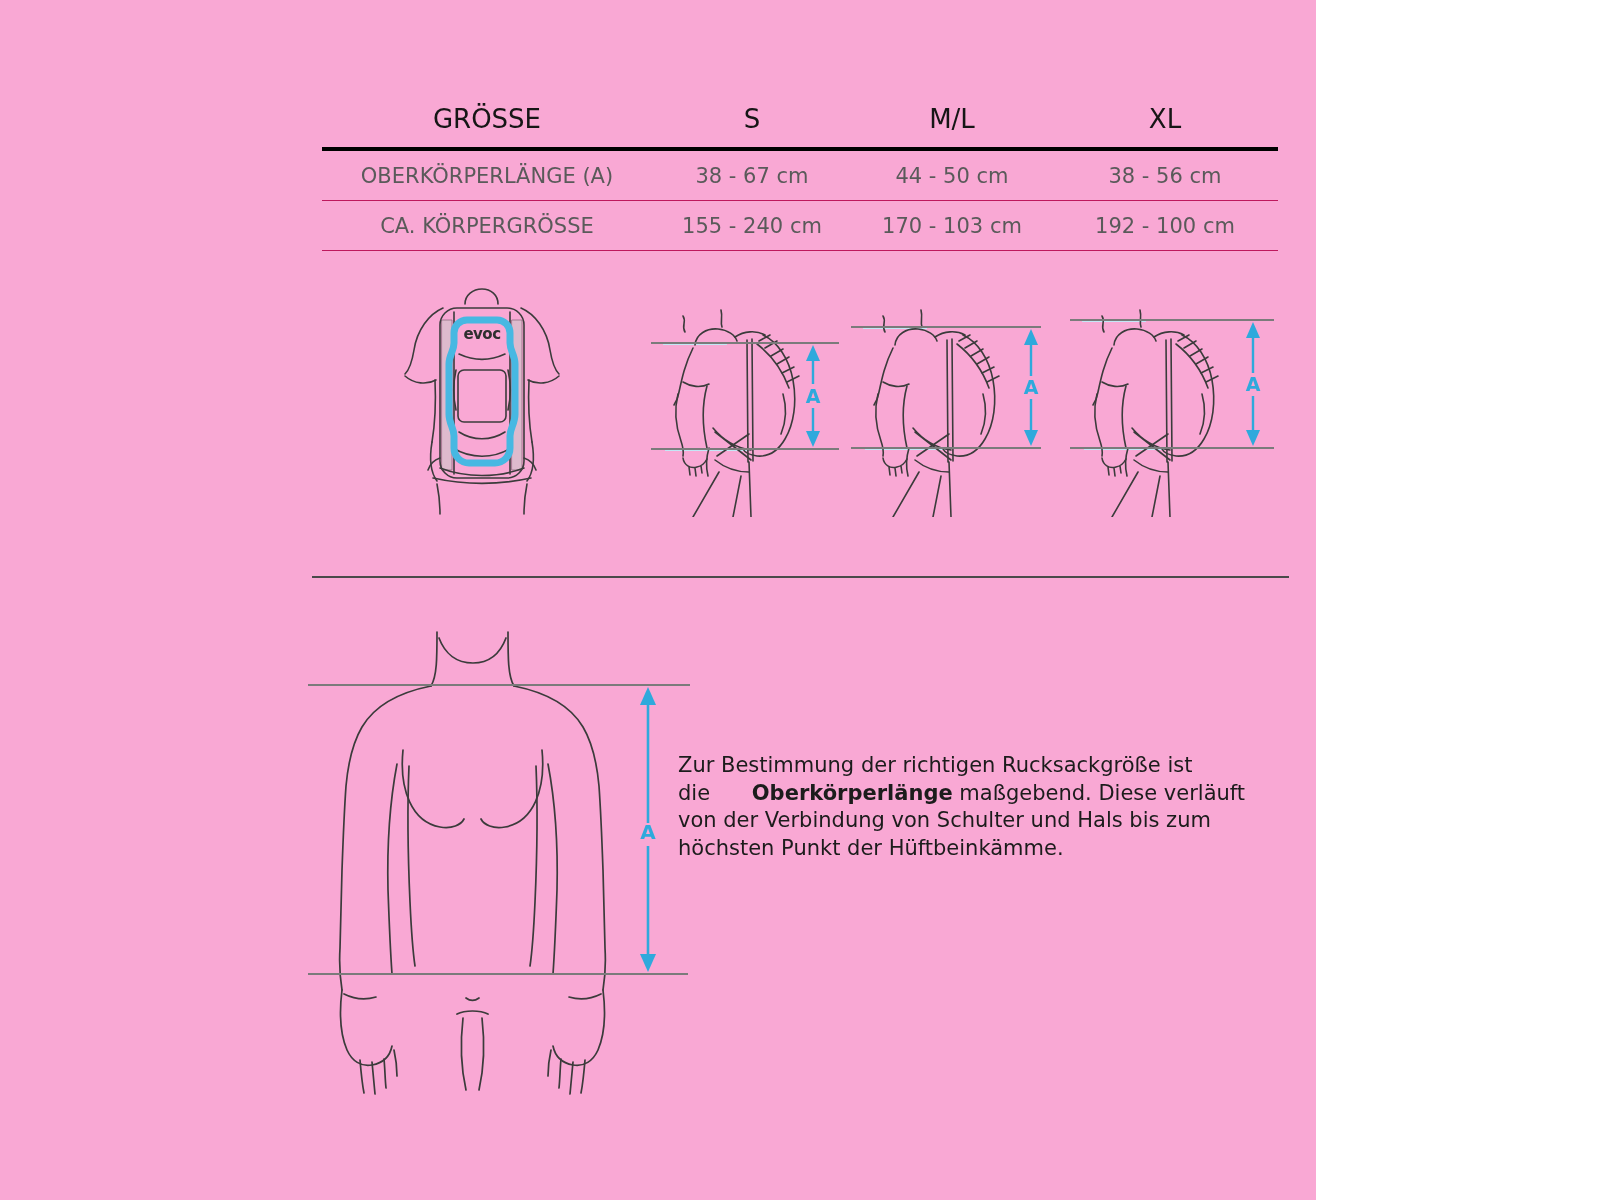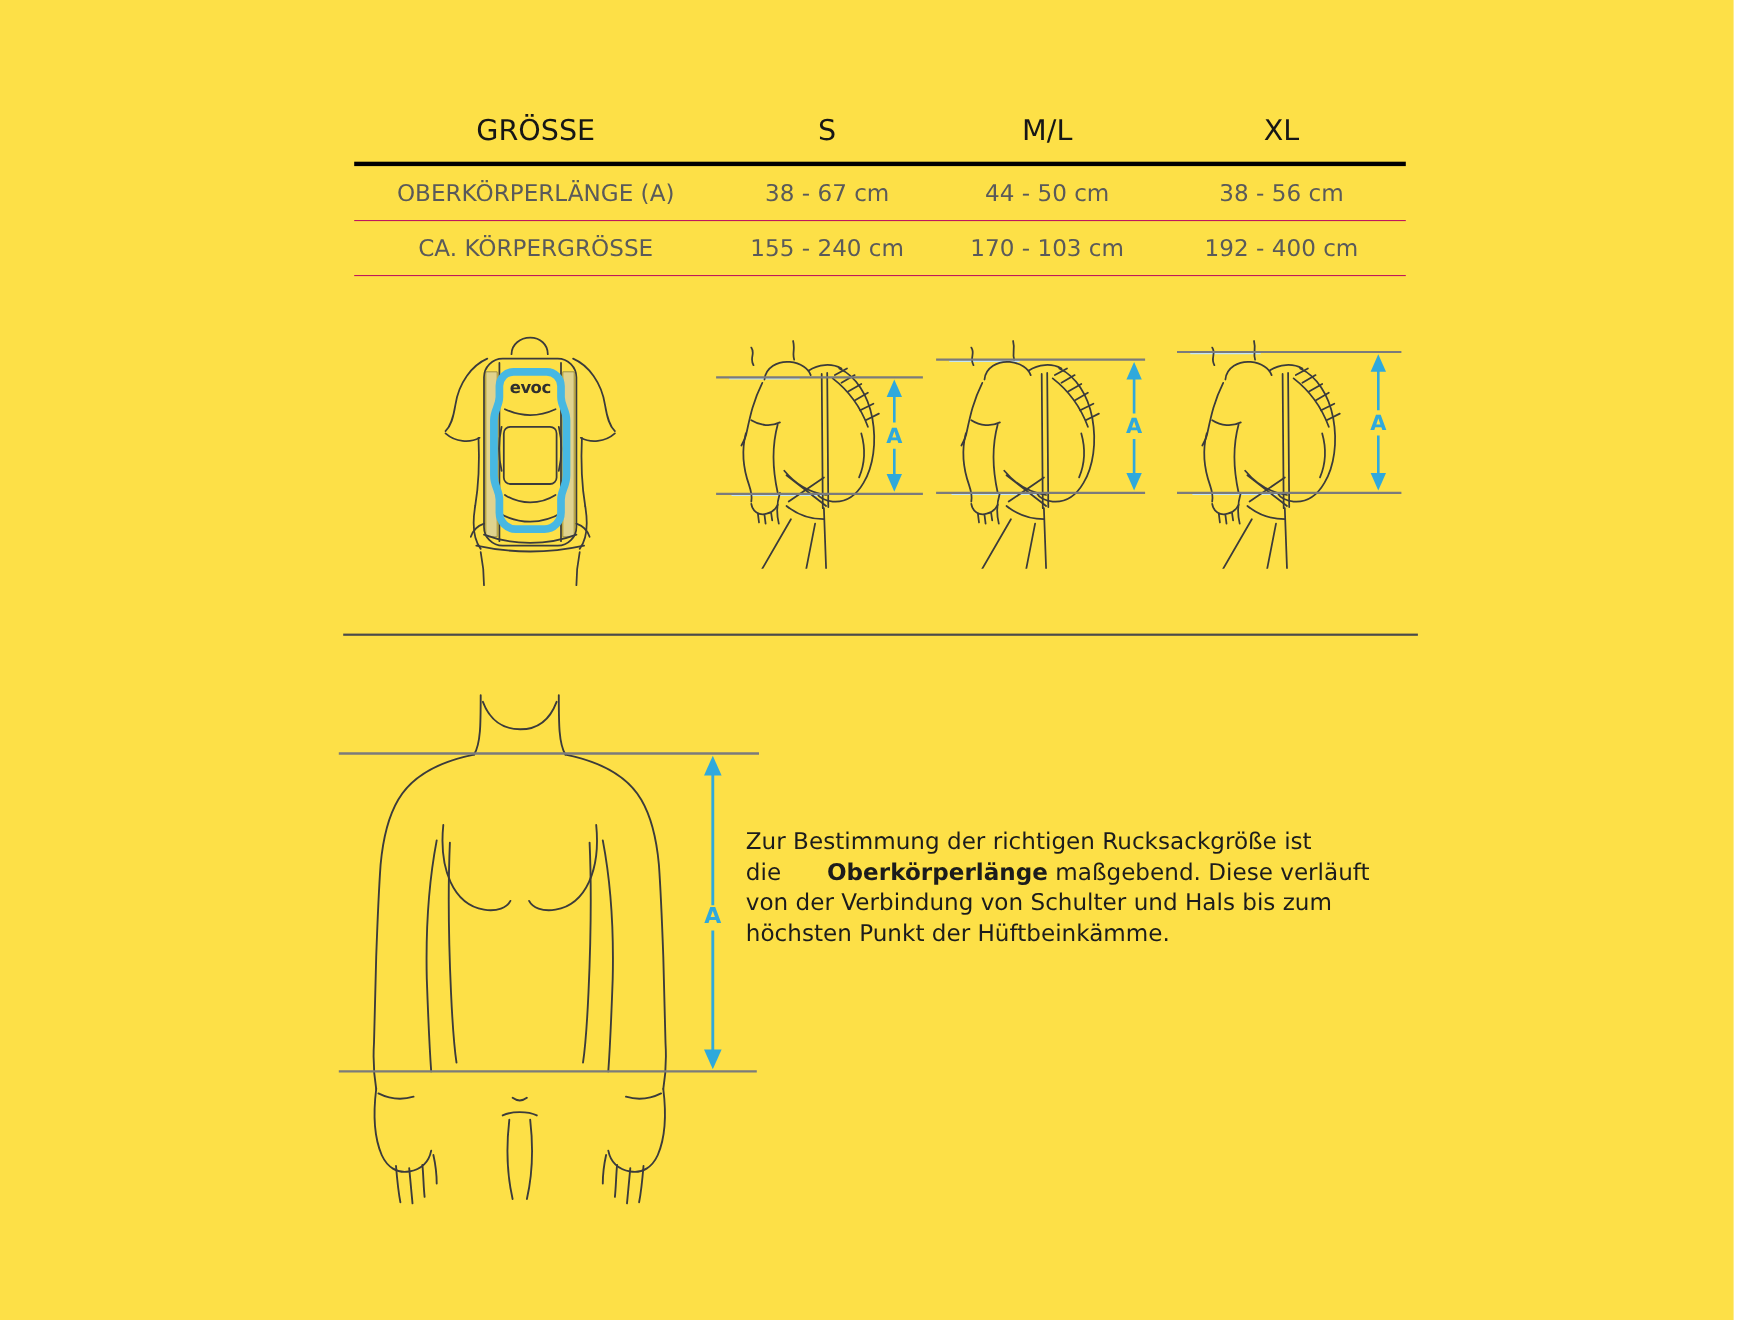--- a/index.html
+++ b/index.html
@@ -1,16 +1,16 @@
 <!DOCTYPE html>
 <html><head>
 <meta charset="utf-8">
 <style>
   html,body{margin:0;padding:0;background:#fff;}
-  #page{position:relative;width:1576px;height:1200px;background:#fde047;
+  #page{position:relative;width:1316px;height:1200px;background:#f9a8d4;
         font-family:"DejaVu Sans","Liberation Sans",sans-serif;overflow:hidden;}
 
   
   .size-table{position:absolute;left:322px;top:90px;width:956px;}
   .t-row{display:grid;grid-template-columns:330px 200px 200px 226px;align-items:center;}
   .t-head{height:57px;border-bottom:4px solid #000;}
   .t-head .cell{font-size:26px;color:#161616;text-align:center;}
   .t-data{height:49px;border-bottom:1px solid #be185d;}
   .t-data .cell{font-size:21px;color:#5a5a5a;text-align:center;}
 
@@ -44,21 +44,21 @@
     <div class="t-row t-data">
       <div class="cell">OBERKÖRPERLÄNGE (A)</div>
       <div class="cell">38 - 67 cm</div>
       <div class="cell">44 - 50 cm</div>
       <div class="cell">38 - 56 cm</div>
     </div>
     <div class="t-row t-data">
       <div class="cell">CA. KÖRPERGRÖSSE</div>
       <div class="cell">155 - 240 cm</div>
       <div class="cell">170 - 103 cm</div>
-      <div class="cell">192 - 400 cm</div>
+      <div class="cell">192 - 100 cm</div>
     </div>
   </div>
 
   <svg width="0" height="0" style="position:absolute" aria-hidden="true">
     <defs>
       <g id="side-person" stroke="#3b3b3b" fill="none" stroke-width="1.6" stroke-linecap="round" stroke-linejoin="round">
         <path d="M38,34 c4,6 -2,9 2,16 M76,28 c2,8 -1,11 1,17"></path>
         <path d="M50,63 c1,-11 12,-17 23,-16 c10,1 17,6 19,12"></path>
         <path d="M48,66 c-8,16 -11,30 -14,44 c-1,6 -3,10 -5,13"></path>
         <path d="M38,100 c8,5 18,6 26,2"></path>
@@ -72,21 +72,21 @@
         <path d="M118,53 c15,7 26,24 30,45 c4,22 1,44 -8,59 c-7,12 -17,18 -28,17 c-7,-1 -12,-3 -14,-7"></path>
         <path d="M112,62 c13,10 25,25 32,44"></path>
         <path d="M114,59 l11,-6 M120,66 l12,-7 M126,74 l12,-7 M132,82 l12,-7 M137,91 l12,-6 M142,100 l12,-6"></path>
         <path d="M138,112 c4,14 3,28 -2,40"></path>
         <path d="M70,150 l36,28 M72,174 l32,-22 M68,146 c10,12 24,20 38,22"></path>
         <path d="M70,178 c10,8 22,12 34,12"></path>
       </g>
     </defs>
   </svg>
 
-  <div class="illu" style="left:403px;top:290px">
+  <div class="illu" style="left:403px;top:272px">
     <svg width="170" height="245" viewBox="0 0 170 245">
       <g stroke="#3b3b3b" fill="none" stroke-width="1.6" stroke-linecap="round" stroke-linejoin="round">
         <g id="bv-half">
           <path d="M40,36 C26,42 14,58 11,78 c-2,12 -4,19 -9,24"></path>
           <path d="M2,104 c9,8 22,9 31,4"></path>
           <path d="M32,108 c1,22 0,44 -3,62"></path>
           <path d="M29,170 c-3,18 -1,31 5,39"></path>
           <path d="M34,212 c2,10 3,20 3,30"></path>
           <path d="M37,186 c-6,2 -10,6 -12,12"></path>
         </g>

